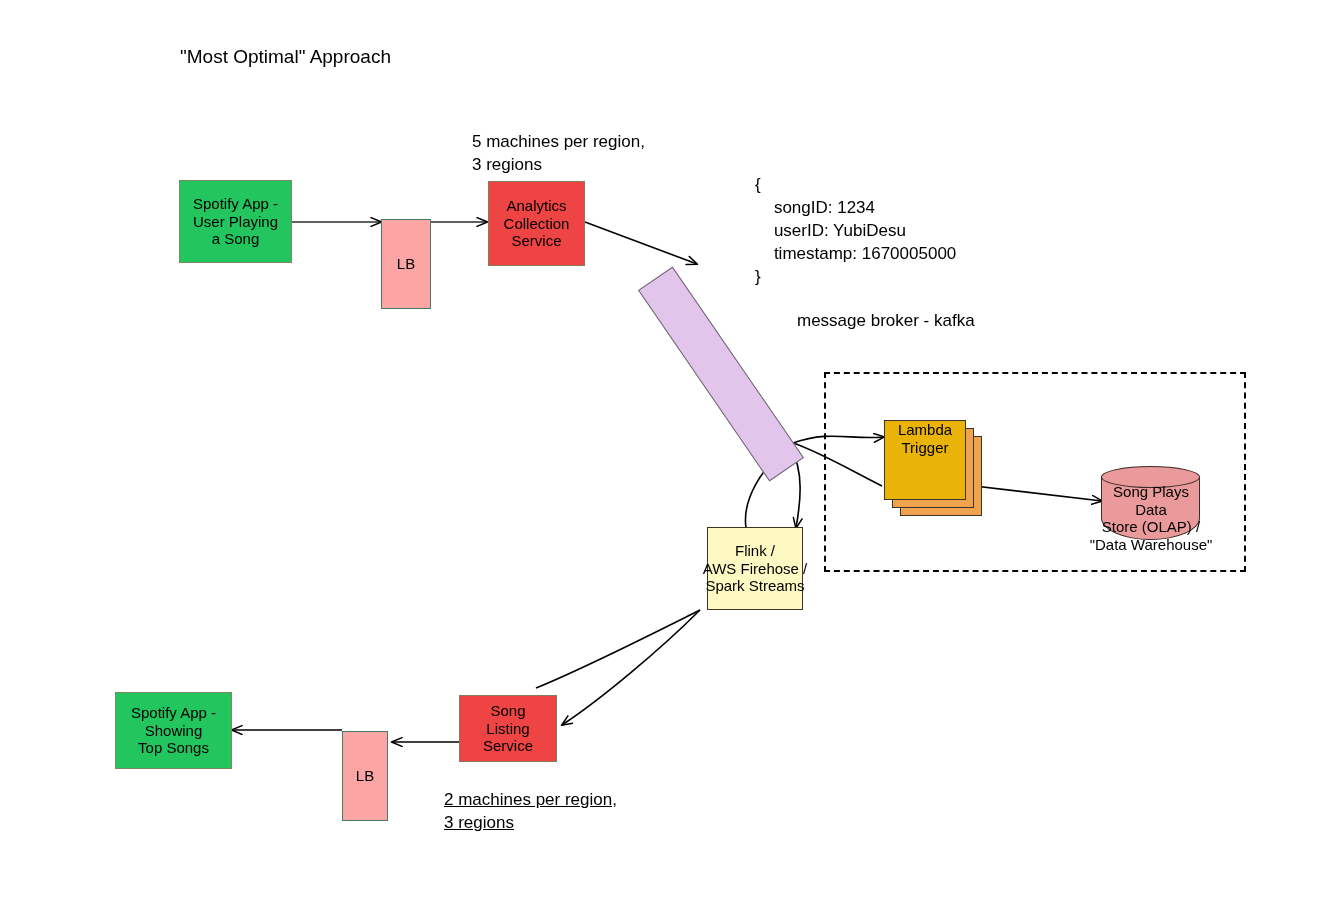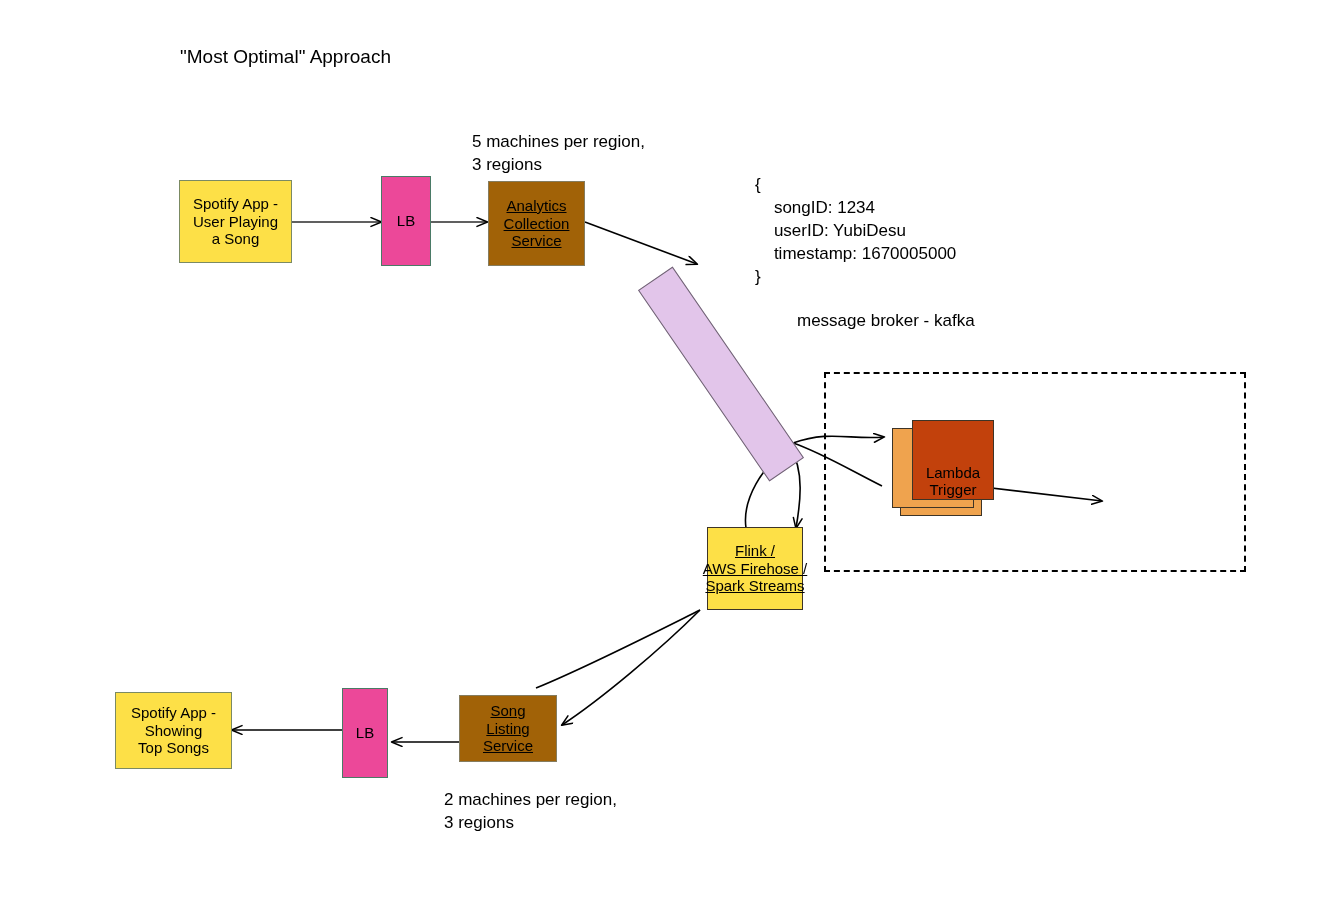--- a/index.html
+++ b/index.html
@@ -53,64 +53,62 @@
   
   .annot {
     position: absolute;
     font-size: 17px;
     line-height: 1.35;
     white-space: pre;
   }
 
   
   .green {
-    background: #fde047;
+    background: #22c55e;
     border: 1.6px solid #7b8a63;
     text-align: center;
   }
   .teal {
-    background: #ec4899;
+    background: #fca5a5;
     border: 1.6px solid #4a7a66;
+    margin-top: 43px;
   }
   .tan {
-    background: #a16207;
+    background: #ef4444;
     border: 1.6px solid #857c5e;
-    text-decoration: underline;
   }
   .orange {
-    background: #fde047;
+    background: #fef9c3;
     border: 1.6px solid #3d3427;
-    text-decoration: underline;
   }
   .purpleBar {
     background: #e2c5ea;
     border: 1.6px solid #6f6473;
   }
 
   
   .stack { position: absolute; }
   .stack .sheet {
     position: absolute;
     box-sizing: border-box;
     background: #efa34e;
     border: 1.6px solid #3d3427;
   }
   .stack .face {
     position: absolute;
     box-sizing: border-box;
     display: flex;
-    align-items: flex-end;
+    align-items: flex-start;
     justify-content: center;
     text-align: center;
     line-height: 1.18;
     font-size: 15px;
     white-space: nowrap;
-    background: #c2410c;
+    background: #eab308;
     border: 1.6px solid #3d3427;
-    margin-left: 28px;
   }
 
   
   .cyl { position: absolute; }
   .cyl .body {
     position: absolute;
     left: 0;
     box-sizing: border-box;
     background: #ea9a9a;
     border-left: 1.6px solid #3d2a2a;
@@ -191,21 +189,21 @@
       <path d="M700,610 C640,640 585,668 536,688"></path>
     </g>
   </svg>
 
   <div class="annot" style="left:472px; top:131px;">5 machines per region,<br>3 regions</div>
 
   <div class="annot" style="left:755px; top:174px;">{<br>    songID: 1234<br>    userID: YubiDesu<br>    timestamp: 1670005000<br>}</div>
 
   <div class="annot" style="left:797px; top:310px;">message broker - kafka</div>
 
-  <div class="annot" style="left:444px; top:789px;">2 machines per region,<br>3 regions</div>
+  <div class="annot" style="left:444px; top:789px;text-decoration:underline;">2 machines per region,<br>3 regions</div>
 
   <div class="dashedGroup" style="left:824px; top:372px; width:422px; height:200px;"></div>
 
   <div class="node green" style="left:179px; top:180px; width:113px; height:83px;">
     <span class="lbl">Spotify App -<br>User Playing<br>a Song</span>
   </div>
 
   <div class="node teal" style="left:381px; top:176px; width:50px; height:90px;">
     <span class="lbl">LB</span>
   </div>
@@ -220,20 +218,25 @@
   </div>
 
   <div class="stack" style="left:884px; top:420px; width:100px; height:98px;">
     <div class="sheet" style="left:16px; top:16px; width:82px; height:80px;"></div>
     <div class="sheet" style="left:8px; top:8px; width:82px; height:80px;"></div>
     <div class="face" style="left:0px; top:0px; width:82px; height:80px;">
       <span class="lbl">Lambda<br>Trigger</span>
     </div>
   </div>
 
+  <div class="cyl" style="left:1101px; top:466px; width:99px; height:74px;">
+    <div class="body" style="top:11px; width:99px; height:63px;"></div>
+    <div class="top" style="top:0px; width:99px; height:22px;"></div>
+    <div class="cyl-label" style="left:-50px; top:17px;">Song Plays<br>Data<br>Store (OLAP) /<br>"Data Warehouse"</div>
+  </div>
 
   <div class="node orange" style="left:707px; top:527px; width:96px; height:83px;">
     <span class="lbl" style="width:150px;">Flink /<br>AWS Firehose /<br>Spark Streams</span>
   </div>
 
   <div class="node tan" style="left:459px; top:695px; width:98px; height:67px;">
     <span class="lbl">Song<br>Listing<br>Service</span>
   </div>
 
   <div class="node teal" style="left:342px; top:688px; width:46px; height:90px;">

